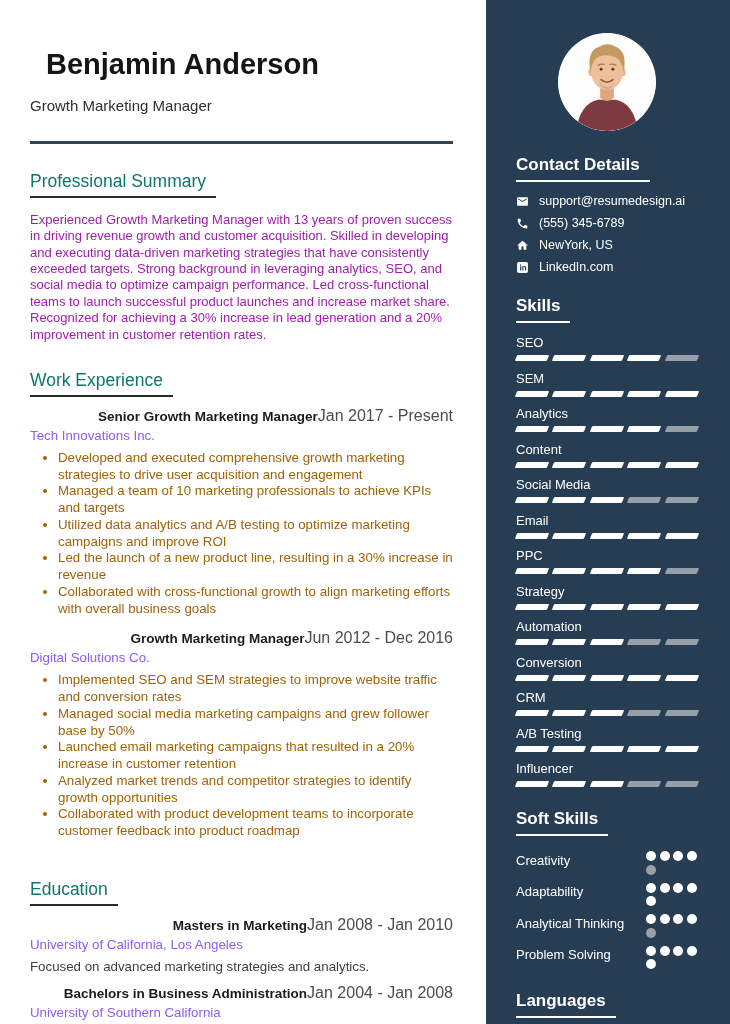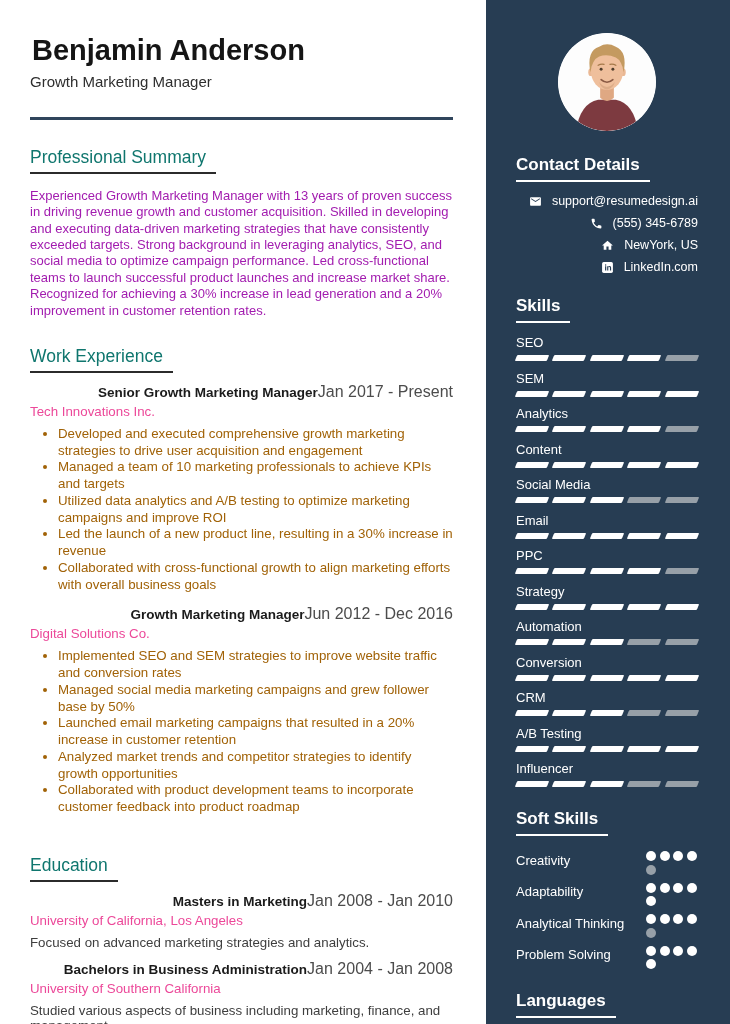--- a/index.html
+++ b/index.html
@@ -2,51 +2,51 @@
 <html><head>
 <meta charset="utf-8">
 <style>
   html, body { margin:0; padding:0; background:#ffffff; }
   body { width:730px; height:1024px; overflow:hidden;
          font-family:"Liberation Sans", sans-serif; }
   .page { display:flex; width:730px; height:1024px; }
 
   
   .main { width:486px; box-sizing:border-box; padding:33px 33px 0 30px; }
-  .name { margin:2px; font-size:29px; font-weight:700; color:#151515; line-height:1.1; }
+  .name { margin:16px; font-size:29px; font-weight:700; color:#151515; line-height:1.1; }
   .subtitle { margin-top:6px; font-size:15px; color:#2e2e2e; }
   .header-rule { margin-top:27px; border-top:3px solid #30455c; }
 
   .sec-h { display:inline-block; margin:27px 0 10px 0; padding:0 10px 4px 0;
            font-size:17.5px; font-weight:400; color:#0f766e;
            border-bottom:2px solid #2b2b2b; }
   .body-text { margin:4px 0 0 0; font-size:13px; line-height:1.26; color:#a21caf; }
 
   .job { margin-bottom:12px; }
   .job-head, .edu-head { display:flex; justify-content:flex-end; align-items:baseline; }
   .job-title, .edu-degree { font-size:13.5px; font-weight:700; color:#1b1b1b; }
   .job-dates, .edu-dates { font-size:16px; color:#4c4c4c; white-space:nowrap; }
-  .job-company, .edu-school { margin-top:3px; font-size:13.3px; color:#ec4899; }
+  .job-company, .edu-school { margin-top:3px; font-size:13.3px; color:#8b5cf6; }
   .bullets { margin:7px 0 4px 0; padding-left:28px; }
   .bullets li { font-size:13.3px; line-height:1.26; color:#a16207; }
   .edu { margin-bottom:10px; }
   .edu-desc { margin:7px 0 0 0; font-size:13.3px; color:#3e3e3e; }
 
   
   .sidebar { width:244px; box-sizing:border-box; background:#273d53; color:#ffffff;
              padding:33px 32px 20px 30px; overflow:hidden; }
   .photo { width:98px; height:98px; margin:0 auto 24px auto; border-radius:50%;
            overflow:hidden; background:#ffffff; }
   .side-h { display:inline-block; margin:0 0 12px 0; padding:0 10px 5px 0;
             font-size:17px; font-weight:700; color:#ffffff;
             border-bottom:2px solid #ffffff; }
   .side-section { margin-bottom:22px; }
 
   .contact-item { display:flex; align-items:center; gap:10px; margin-bottom:8px;
-                  font-size:12.5px;justify-content:flex-end; }
+                  font-size:12.5px; }
   .contact-item .cicon { width:13px; height:13px; flex:0 0 13px; display:inline-flex; }
   .contact-item .cicon svg { width:13px; height:13px; }
 
   .skill { margin-bottom:9.5px; }
   .skill-name { font-size:13px; margin-bottom:5px; }
   .bar { display:flex; gap:5px; }
   .seg { flex:1; height:6px; background:#ffffff; transform:skewX(-22deg); border-radius:1px; }
   .seg.off { background:#97a0a8; }
 
   .soft { display:flex; align-items:center; margin-bottom:5px; }

